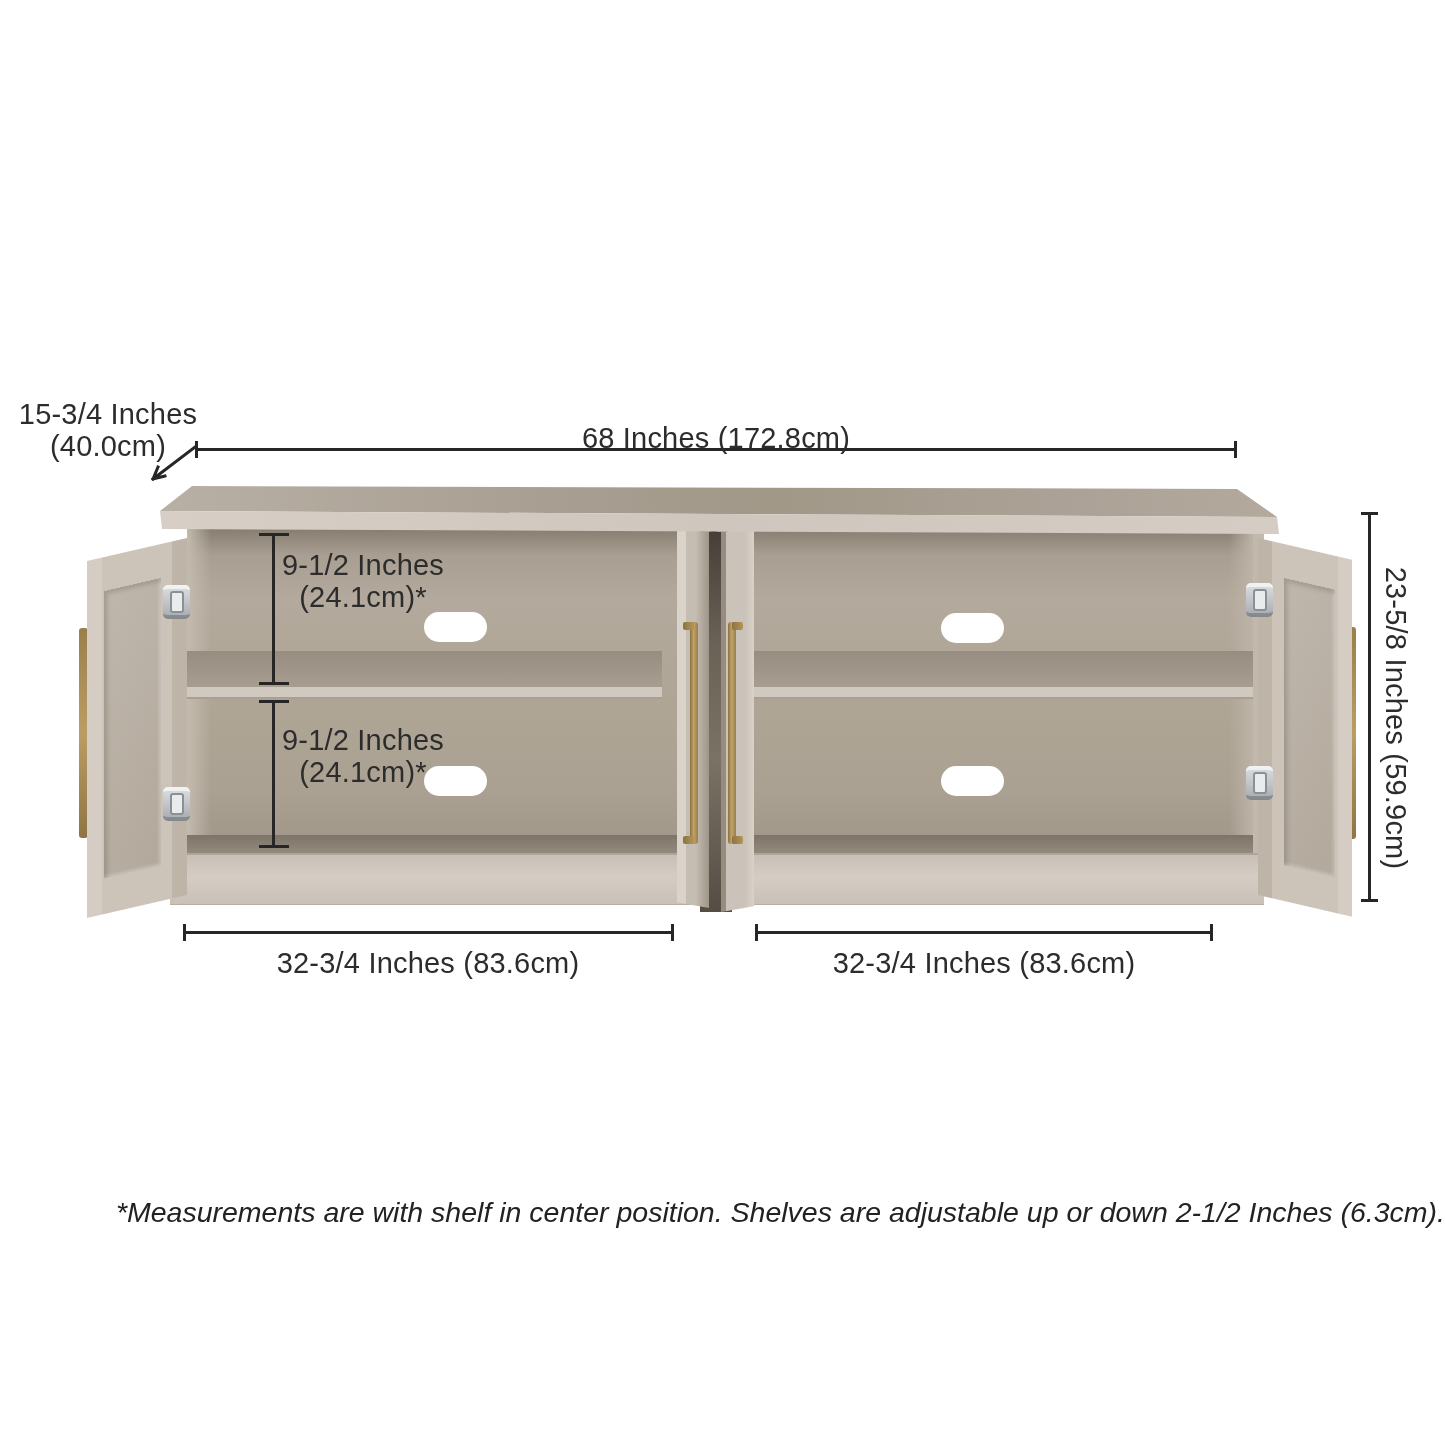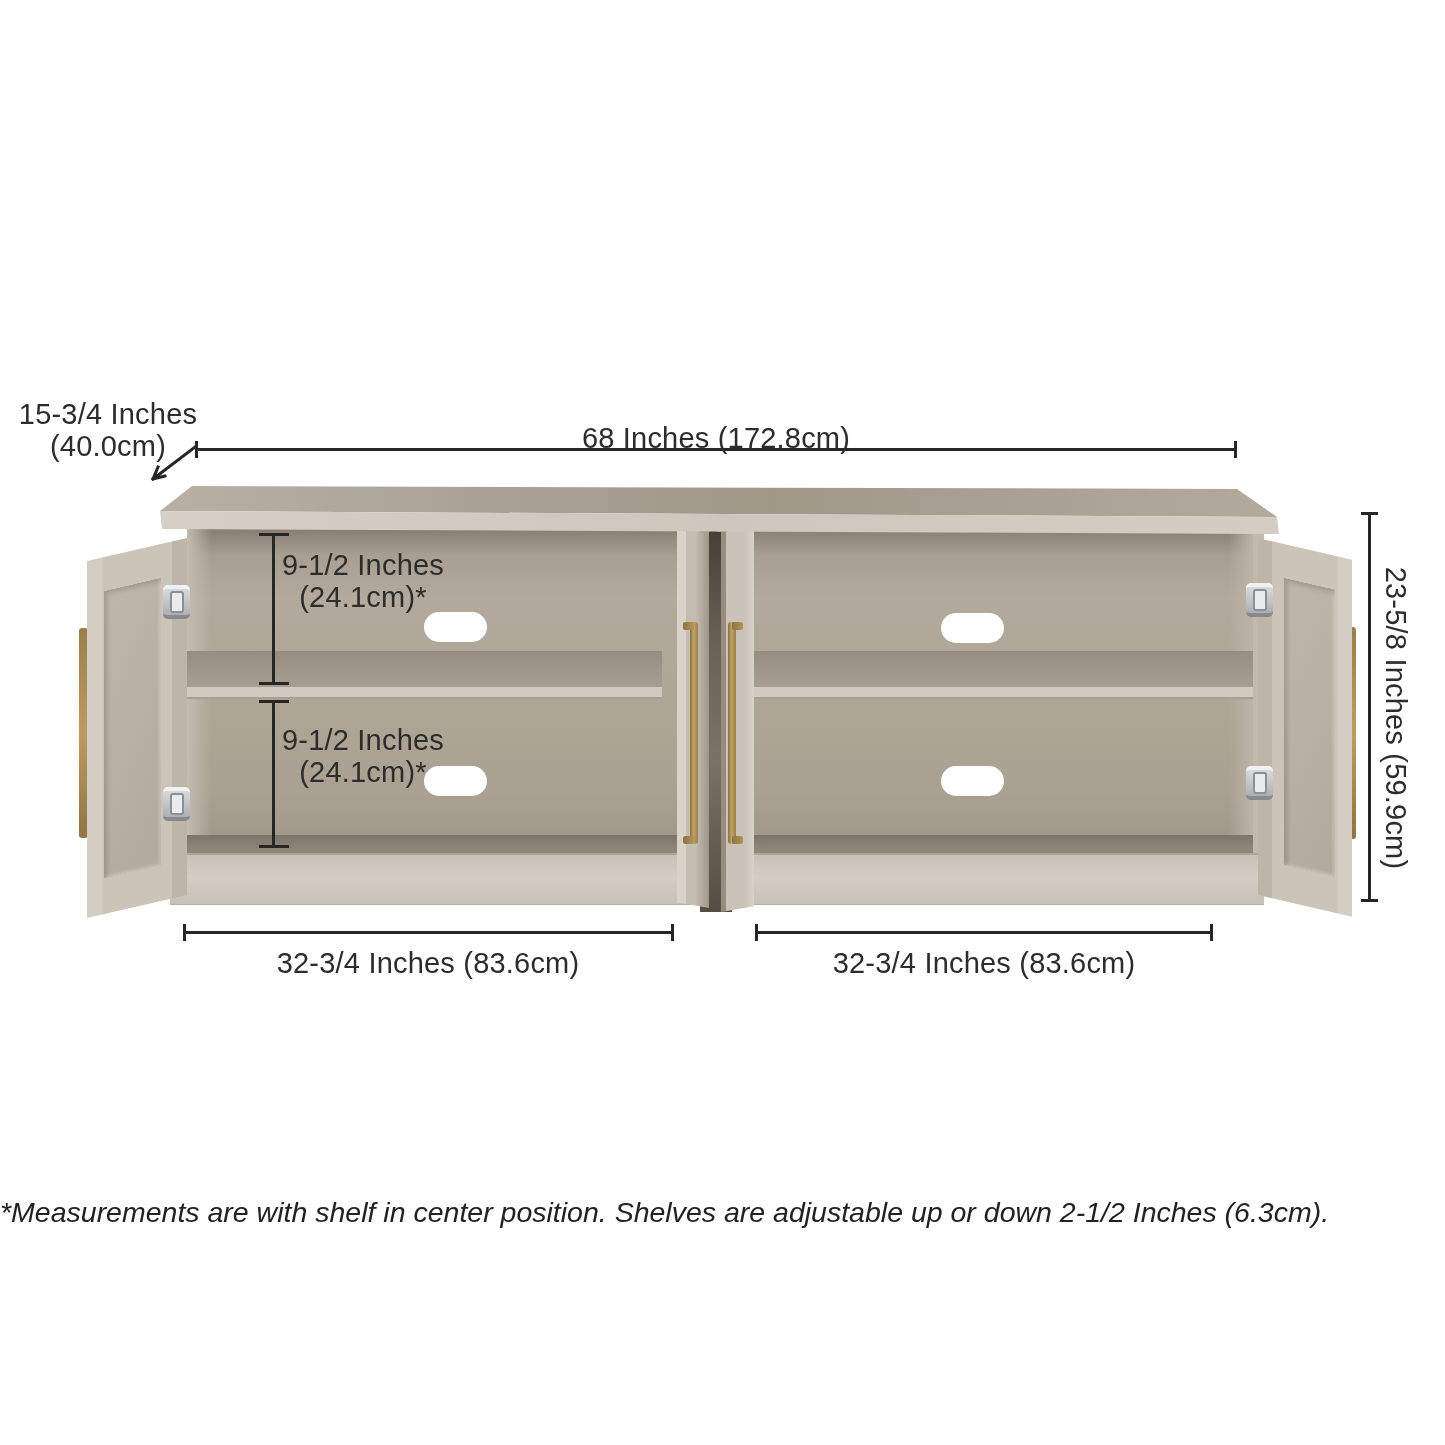--- a/index.html
+++ b/index.html
@@ -13,21 +13,21 @@
   .dimh::before{left:0;} .dimh::after{right:0;}
   .dimv{position:absolute;width:3px;background:#262626;z-index:30;}
   .dimv::before,.dimv::after{content:"";position:absolute;height:3px;background:#262626;}
   .dimv::before{top:0;} .dimv::after{bottom:0;}
   .cap30::before,.cap30::after{width:30px;left:-13px;}
   .cap17::before,.cap17::after{width:17px;left:-7px;}
 
   .dimlabel{position:absolute;font-size:29px;line-height:32px;color:#2c2c2c;text-align:center;
             transform:translateX(-50%);white-space:nowrap;z-index:31;letter-spacing:.2px;}
   .rot90{transform:translate(-50%,-50%) rotate(90deg);}
-  .footnote{position:absolute;left:0;right:0;top:1196px;text-align:left;font-style:italic;
+  .footnote{position:absolute;left:0;right:0;top:1196px;text-align:right;font-style:italic;
             font-size:28.5px;color:#222;z-index:31;}
 
   
   .grain-h{background-image:repeating-linear-gradient(180deg,rgba(110,98,86,.07) 0 2px,rgba(255,255,255,0) 2px 7px);}
   .grain-b{background-image:repeating-linear-gradient(91deg,rgba(100,90,80,.05) 0 3px,rgba(255,255,255,0) 3px 12px);}
 
   
   .slab-top{left:158px;top:484px;width:1122px;height:34px;z-index:10;
     clip-path:polygon(34px 2px,1079px 5px,1119px 33px,2px 27px);
     background:linear-gradient(90deg,#b9b0a5 0%,#a89e92 35%,#a29888 55%,#aba196 80%,#b3a99d 100%);}

